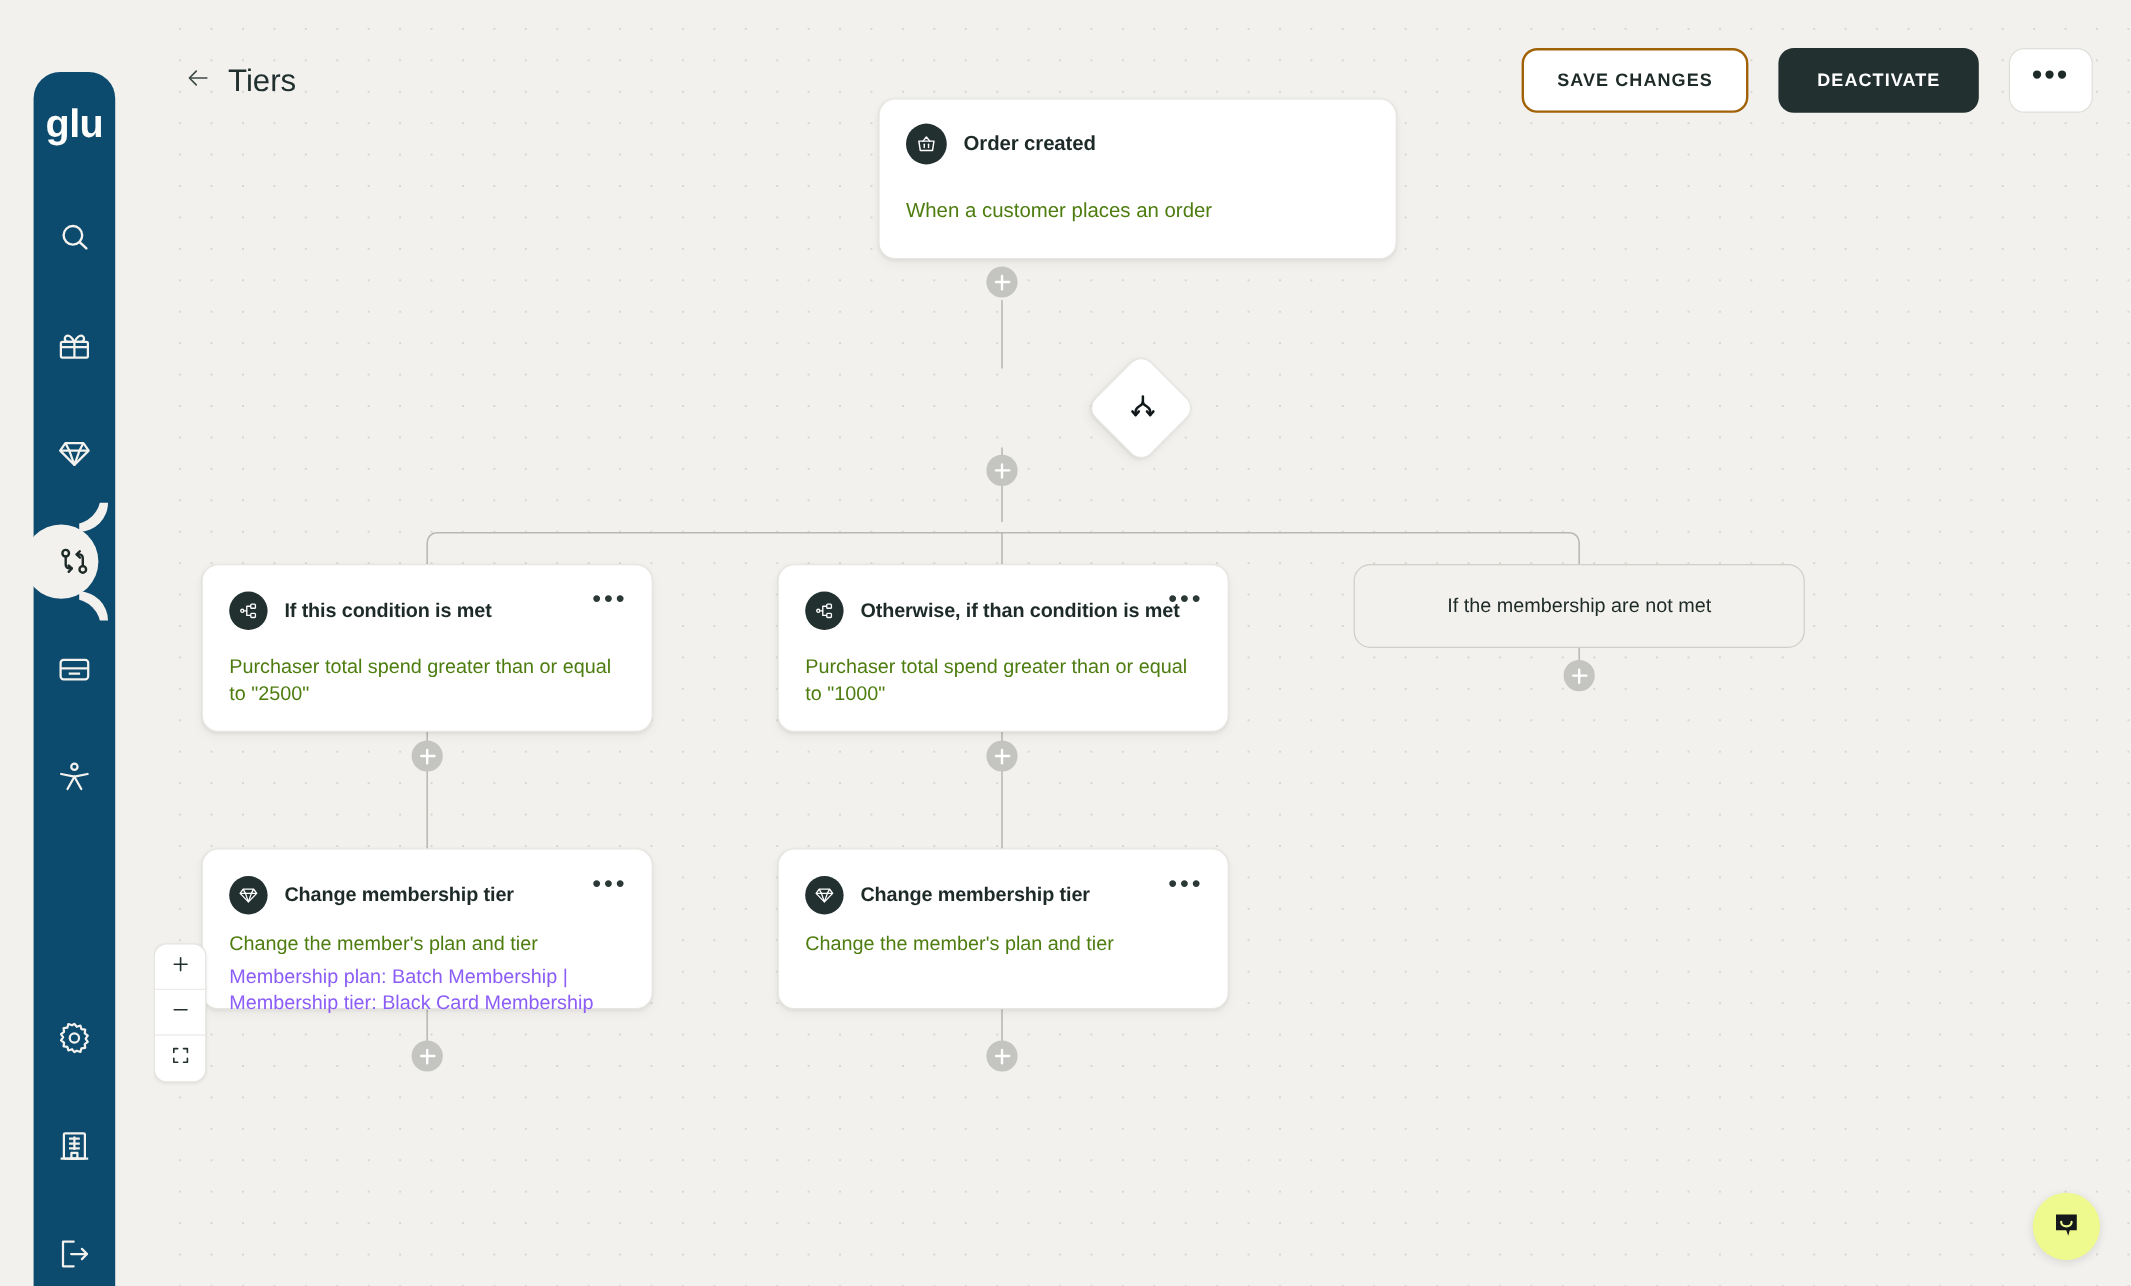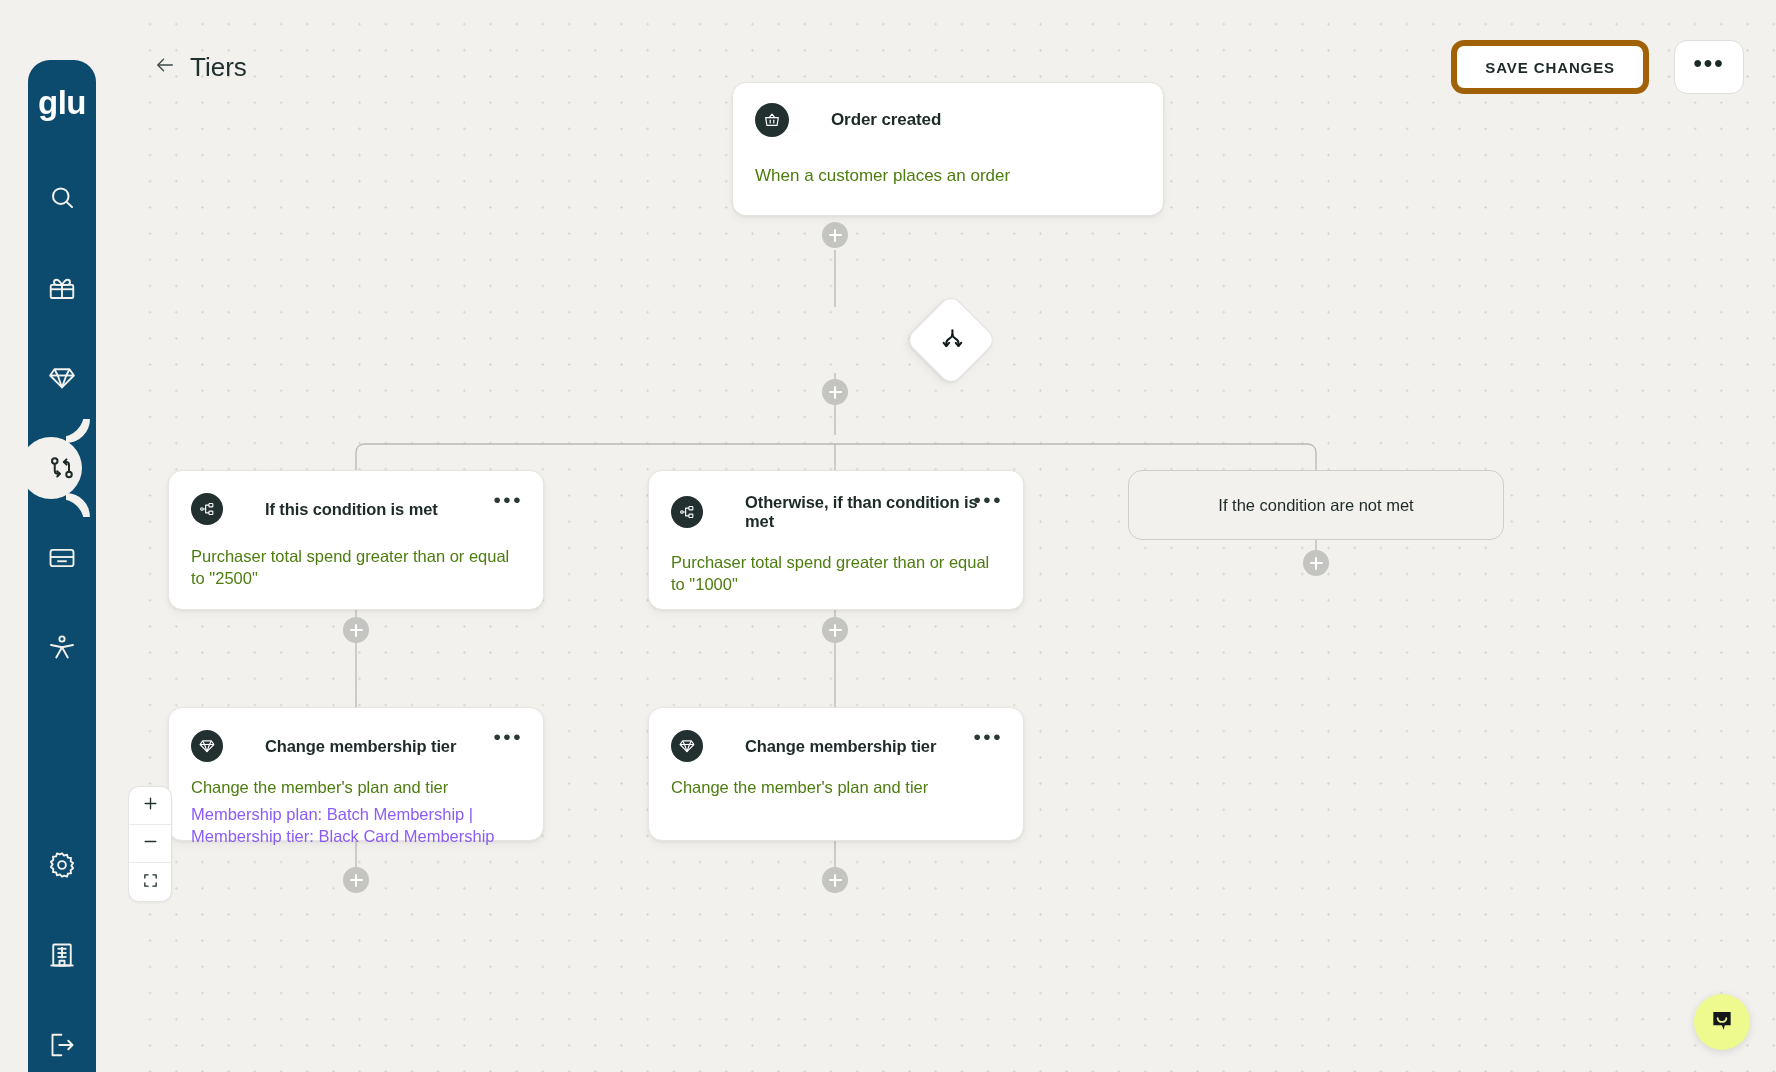--- a/index.html
+++ b/index.html
@@ -111,21 +111,21 @@
     font-size: 15px;
     font-weight: 700;
     letter-spacing: 0.9px;
     cursor: pointer;
     border: none;
     font-family: "Liberation Sans", sans-serif;
   }
   .btn-secondary {
     background: #ffffff;
     color: #1d2a28;
-    border: 6px solid #a16207;
+    border: 2px solid #a16207;
     padding: 0 28px;
   }
   .btn-primary {
     background: #22302f;
     color: #ffffff;
     padding: 0 32px;
   }
   .btn-icon {
     width: 70px;
     background: #ffffff;
@@ -155,21 +155,20 @@
     position: absolute;
     background: #ffffff;
     border: 1px solid #e6e5e1;
     border-radius: 14px;
     box-shadow: 0 1px 3px rgba(20,25,25,0.06), 0 4px 10px rgba(20,25,25,0.04);
   }
   .node-head {
     display: flex; align-items: center;
     padding: 22px 22px 0 22px;
     position: relative;
-    gap: 28px;
   }
   .node-badge {
     width: 32px; height: 32px;
     border-radius: 50%;
     background: #22302f;
     display: flex; align-items: center; justify-content: center;
     flex: 0 0 auto;
   }
   .node-badge svg { width: 18px; height: 18px; }
   .node-title {
@@ -503,21 +502,21 @@
           </div>
           <div class="node-title">Otherwise, if than condition is met</div>
           <div class="node-menu">•••</div>
         </div>
         <div class="node-body">Purchaser total spend greater than or equal to "1000"</div>
       </div>
 
       <div class="plus-btn" style="left:694px; top:617px;"></div>
 
       <div class="node" id="node-else">
-        <div class="else-label">If the condition are not met</div>
+        <div class="else-label">If the membership are not met</div>
       </div>
 
       <div class="plus-btn" style="left:1175px; top:550px;"></div>
 
       <div class="node" id="node-act-1">
         <div class="node-head">
           <div class="node-badge">
             <svg viewBox="0 0 24 24" fill="none" stroke="#ffffff" stroke-width="1.5" stroke-linejoin="round">
               <path d="M2.8 10 12 19.4 21.2 10 17.8 5.2H6.2L2.8 10Z"></path>
               <path d="M2.8 10H21.2"></path>
@@ -586,20 +585,21 @@
         <svg viewBox="0 0 24 24" fill="none" stroke="#3c4a48" stroke-width="1.5" stroke-linecap="round" stroke-linejoin="round">
           <line x1="20" y1="12" x2="4.6" y2="12"></line>
           <path d="M10.4 5.8 4.2 12l6.2 6.2"></path>
         </svg>
       </span>
     </div>
     <h1 class="page-title">Tiers</h1>
 
     <div class="header-actions">
       <button class="btn btn-secondary">SAVE CHANGES</button>
+      <button class="btn btn-primary">DEACTIVATE</button>
       <button class="btn btn-icon">•••</button>
     </div>
   </header>
 
   <div class="chat-launcher">
     <span>
       <svg viewBox="0 0 24 24" fill="none">
         <path d="M4 4.6h16v12.2h-5.4L13.4 21l-1.5-4.2H4z" fill="#14181a"></path>
         <path d="M8 10.4c0 2 1.8 3.4 4 3.4s4-1.4 4-3.4" stroke="#eef98e" stroke-width="1.7" stroke-linecap="round" fill="none"></path>
       </svg>

